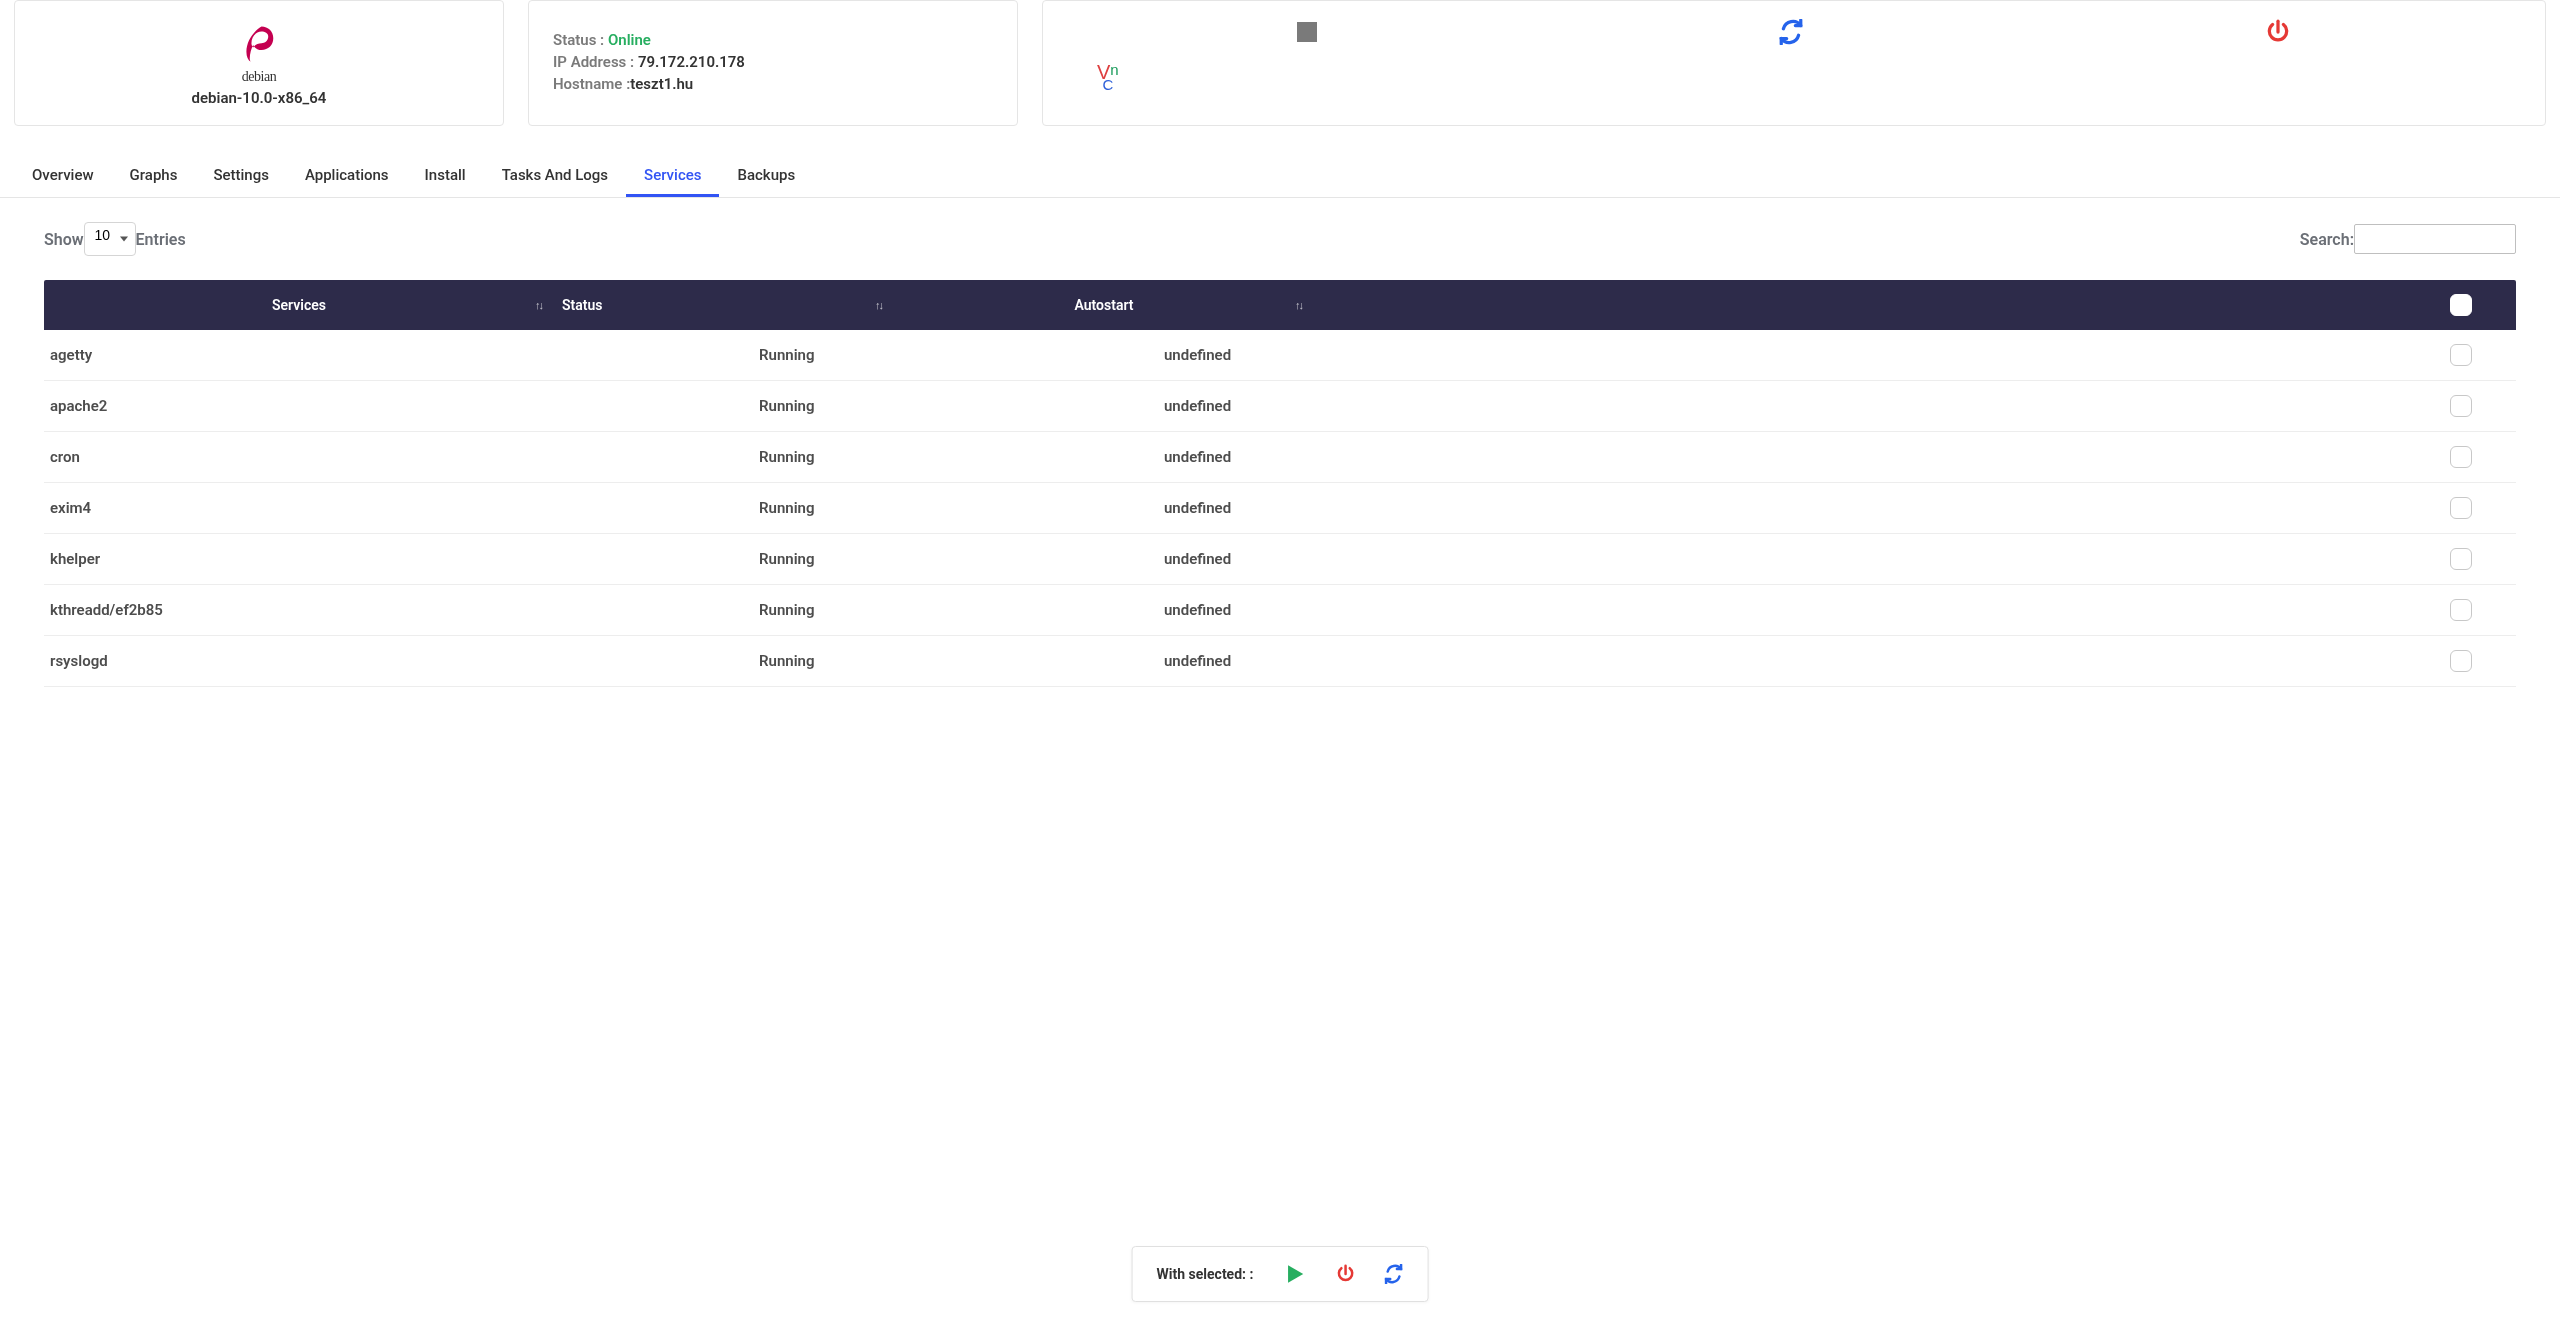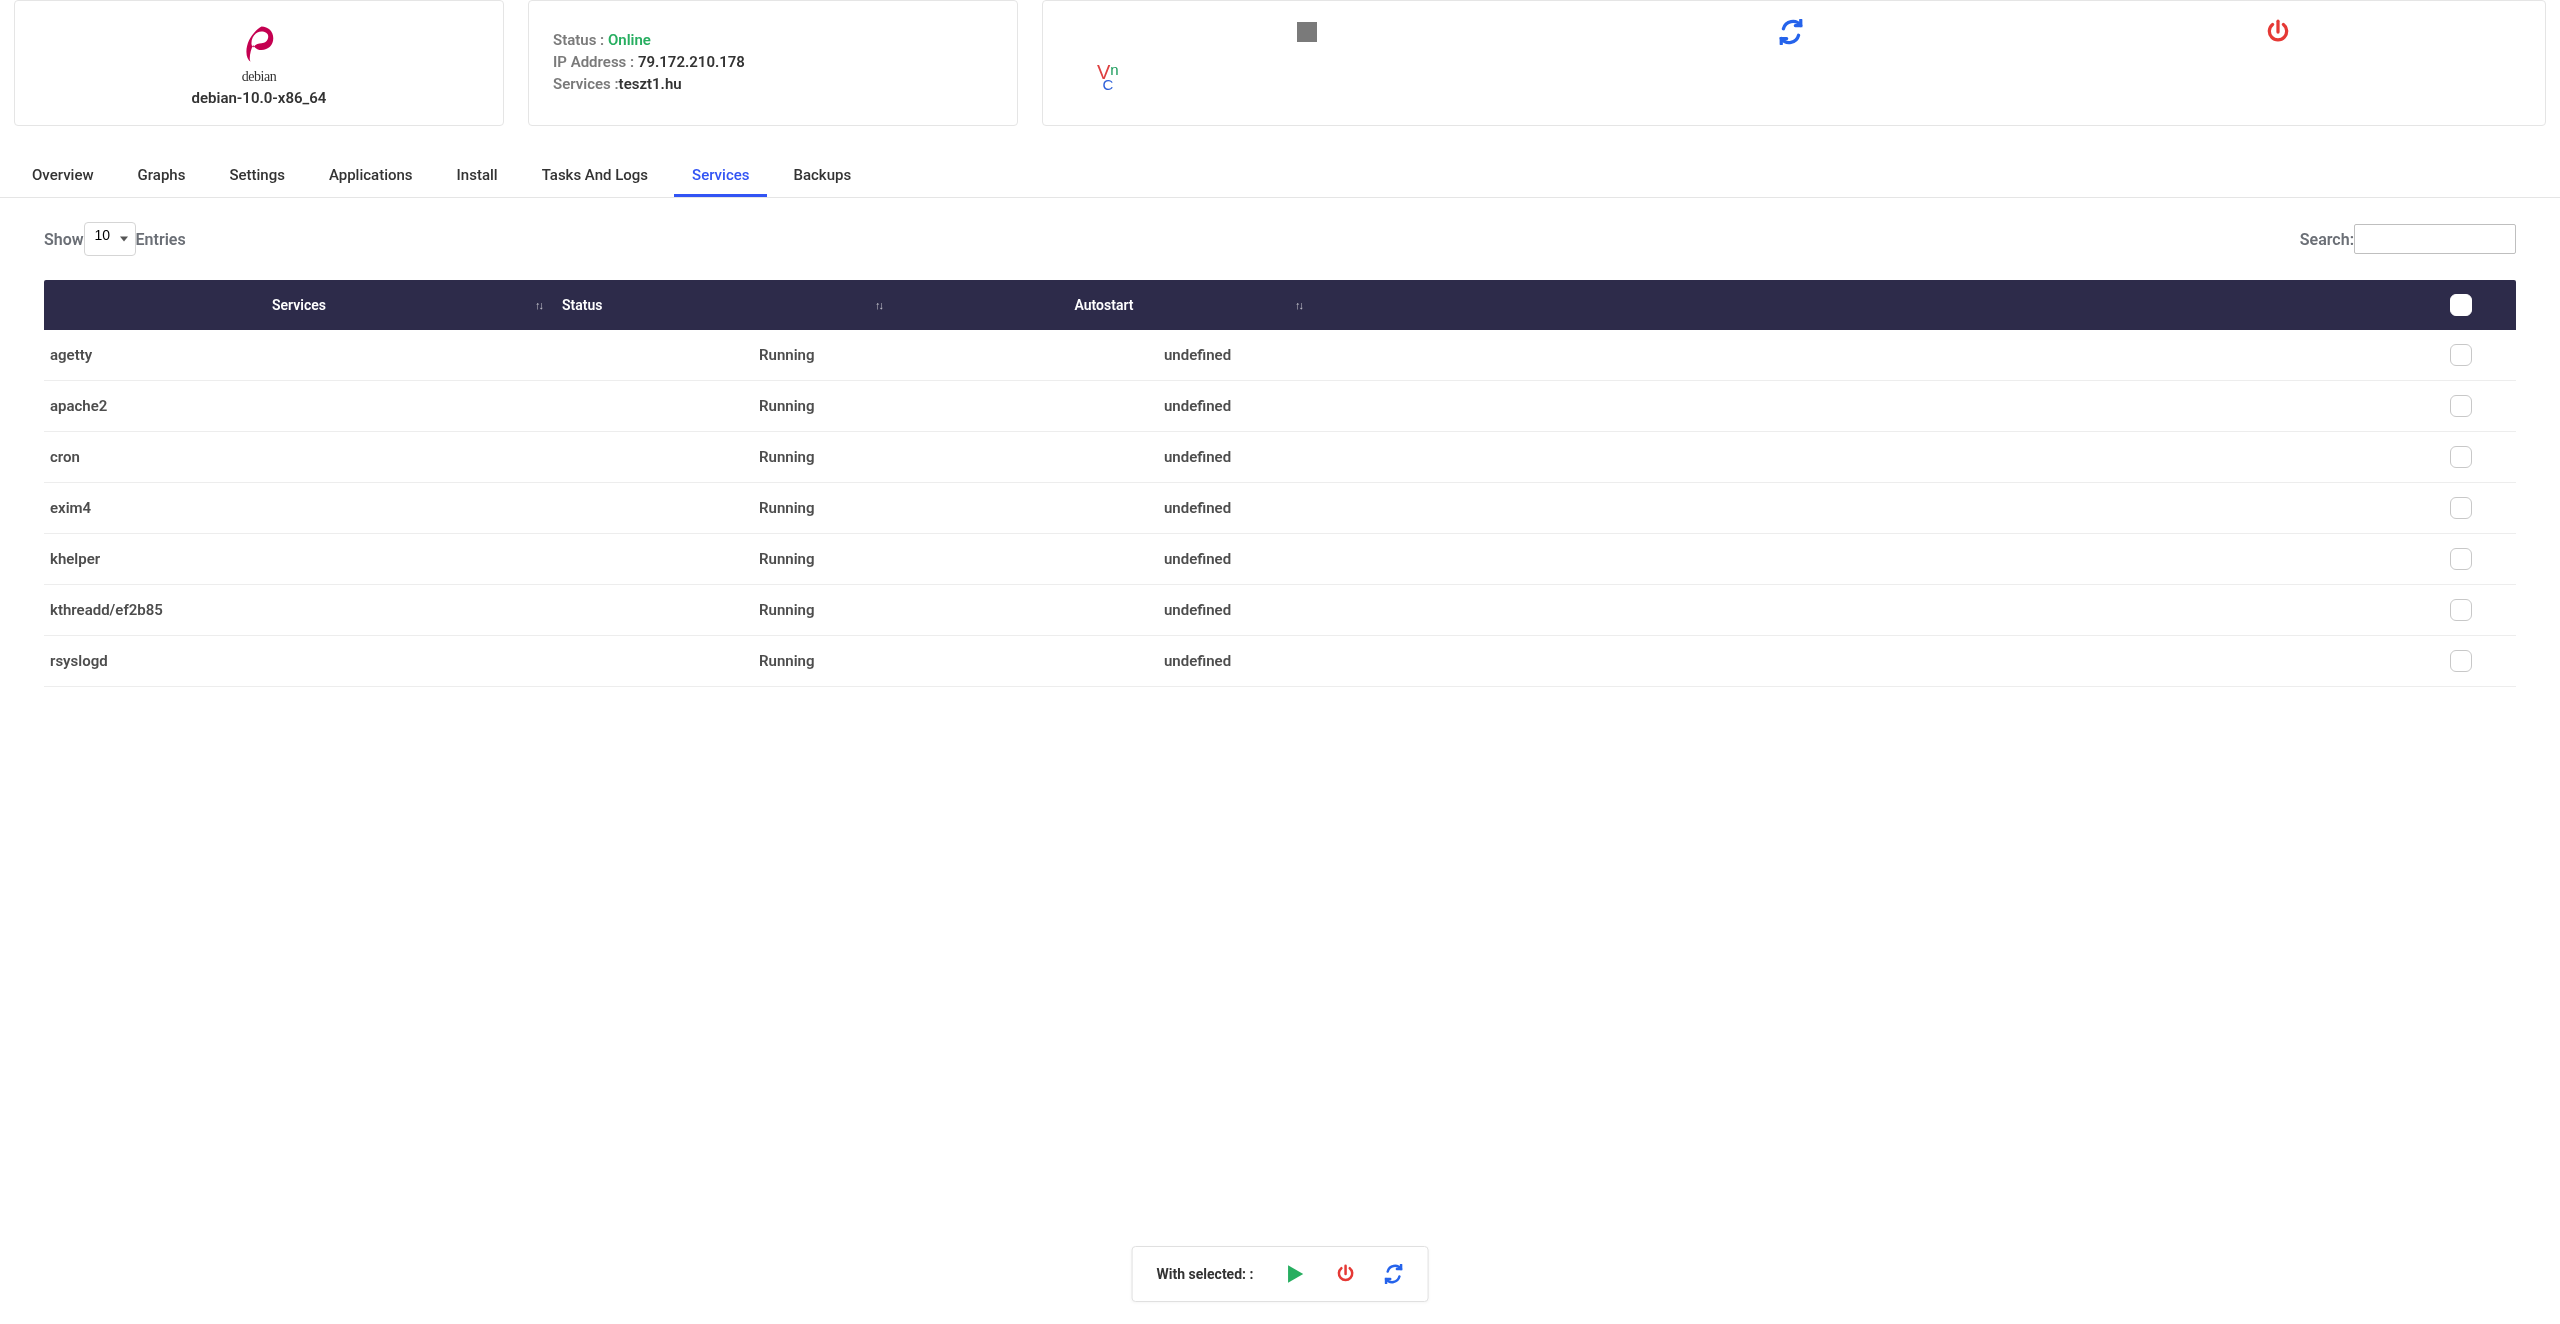--- a/index.html
+++ b/index.html
@@ -74,21 +74,21 @@
   cursor: pointer;
   display: inline-flex;
   align-items: center;
   justify-content: center;
 }
 .stop-icon { width: 20px; height: 20px; background: #7a7a7a; }
 .refresh-svg, .power-svg, .play-svg { width: 26px; height: 26px; }
 
 .tabs {
   display: flex;
-  gap: 8px;
+  gap: 0;
   padding: 0 14px;
   border-bottom: 1px solid #e5e5e5;
 }
 .tab-item {
   padding: 10px 18px;
   color: #333;
   font-size: 15px;
   font-weight: 500;
   cursor: pointer;
   border-bottom: 3px solid transparent;
@@ -249,21 +249,21 @@
   </div>
 
   <div class="card info-card">
     <div>
       <span>Status : </span><span class="status-online">Online</span>
     </div>
     <div>
       <span>IP Address : </span><span style="color:#333;">79.172.210.178</span>
     </div>
     <div>
-      <span>Services :</span><span style="color:#333;">teszt1.hu</span>
+      <span>Hostname :</span><span style="color:#333;">teszt1.hu</span>
     </div>
   </div>
 
   <div class="card action-card">
     <div class="action-row">
       <span class="icon-btn">
         <span class="stop-icon"></span>
       </span>
       <span class="icon-btn">
         <svg class="refresh-svg" viewBox="0 0 24 24" fill="none" stroke="#2563eb" stroke-width="3" stroke-linecap="round">

